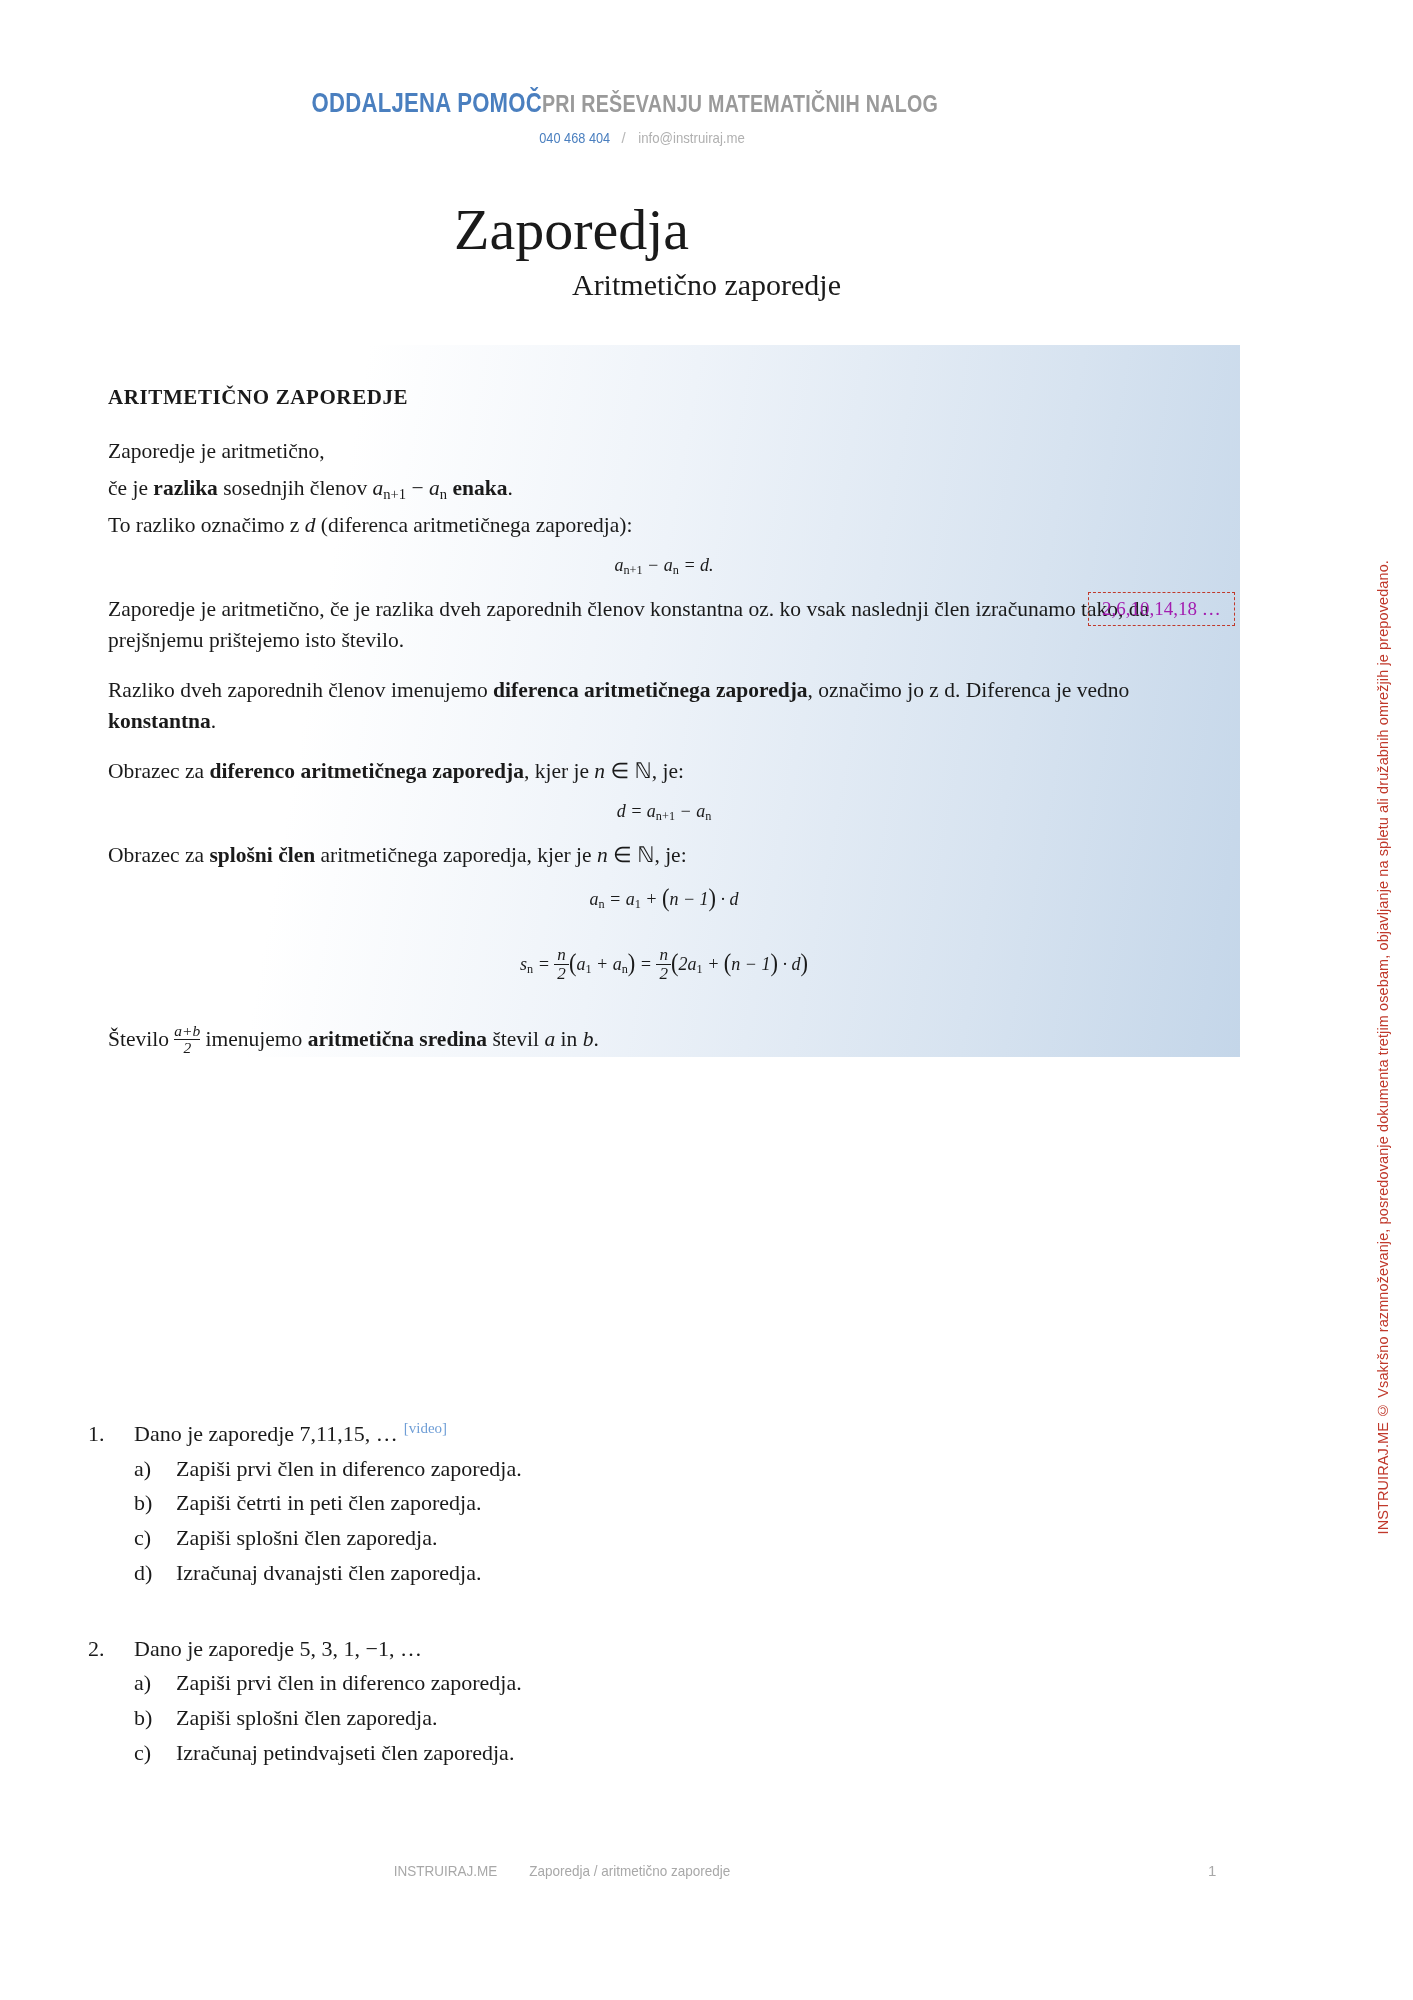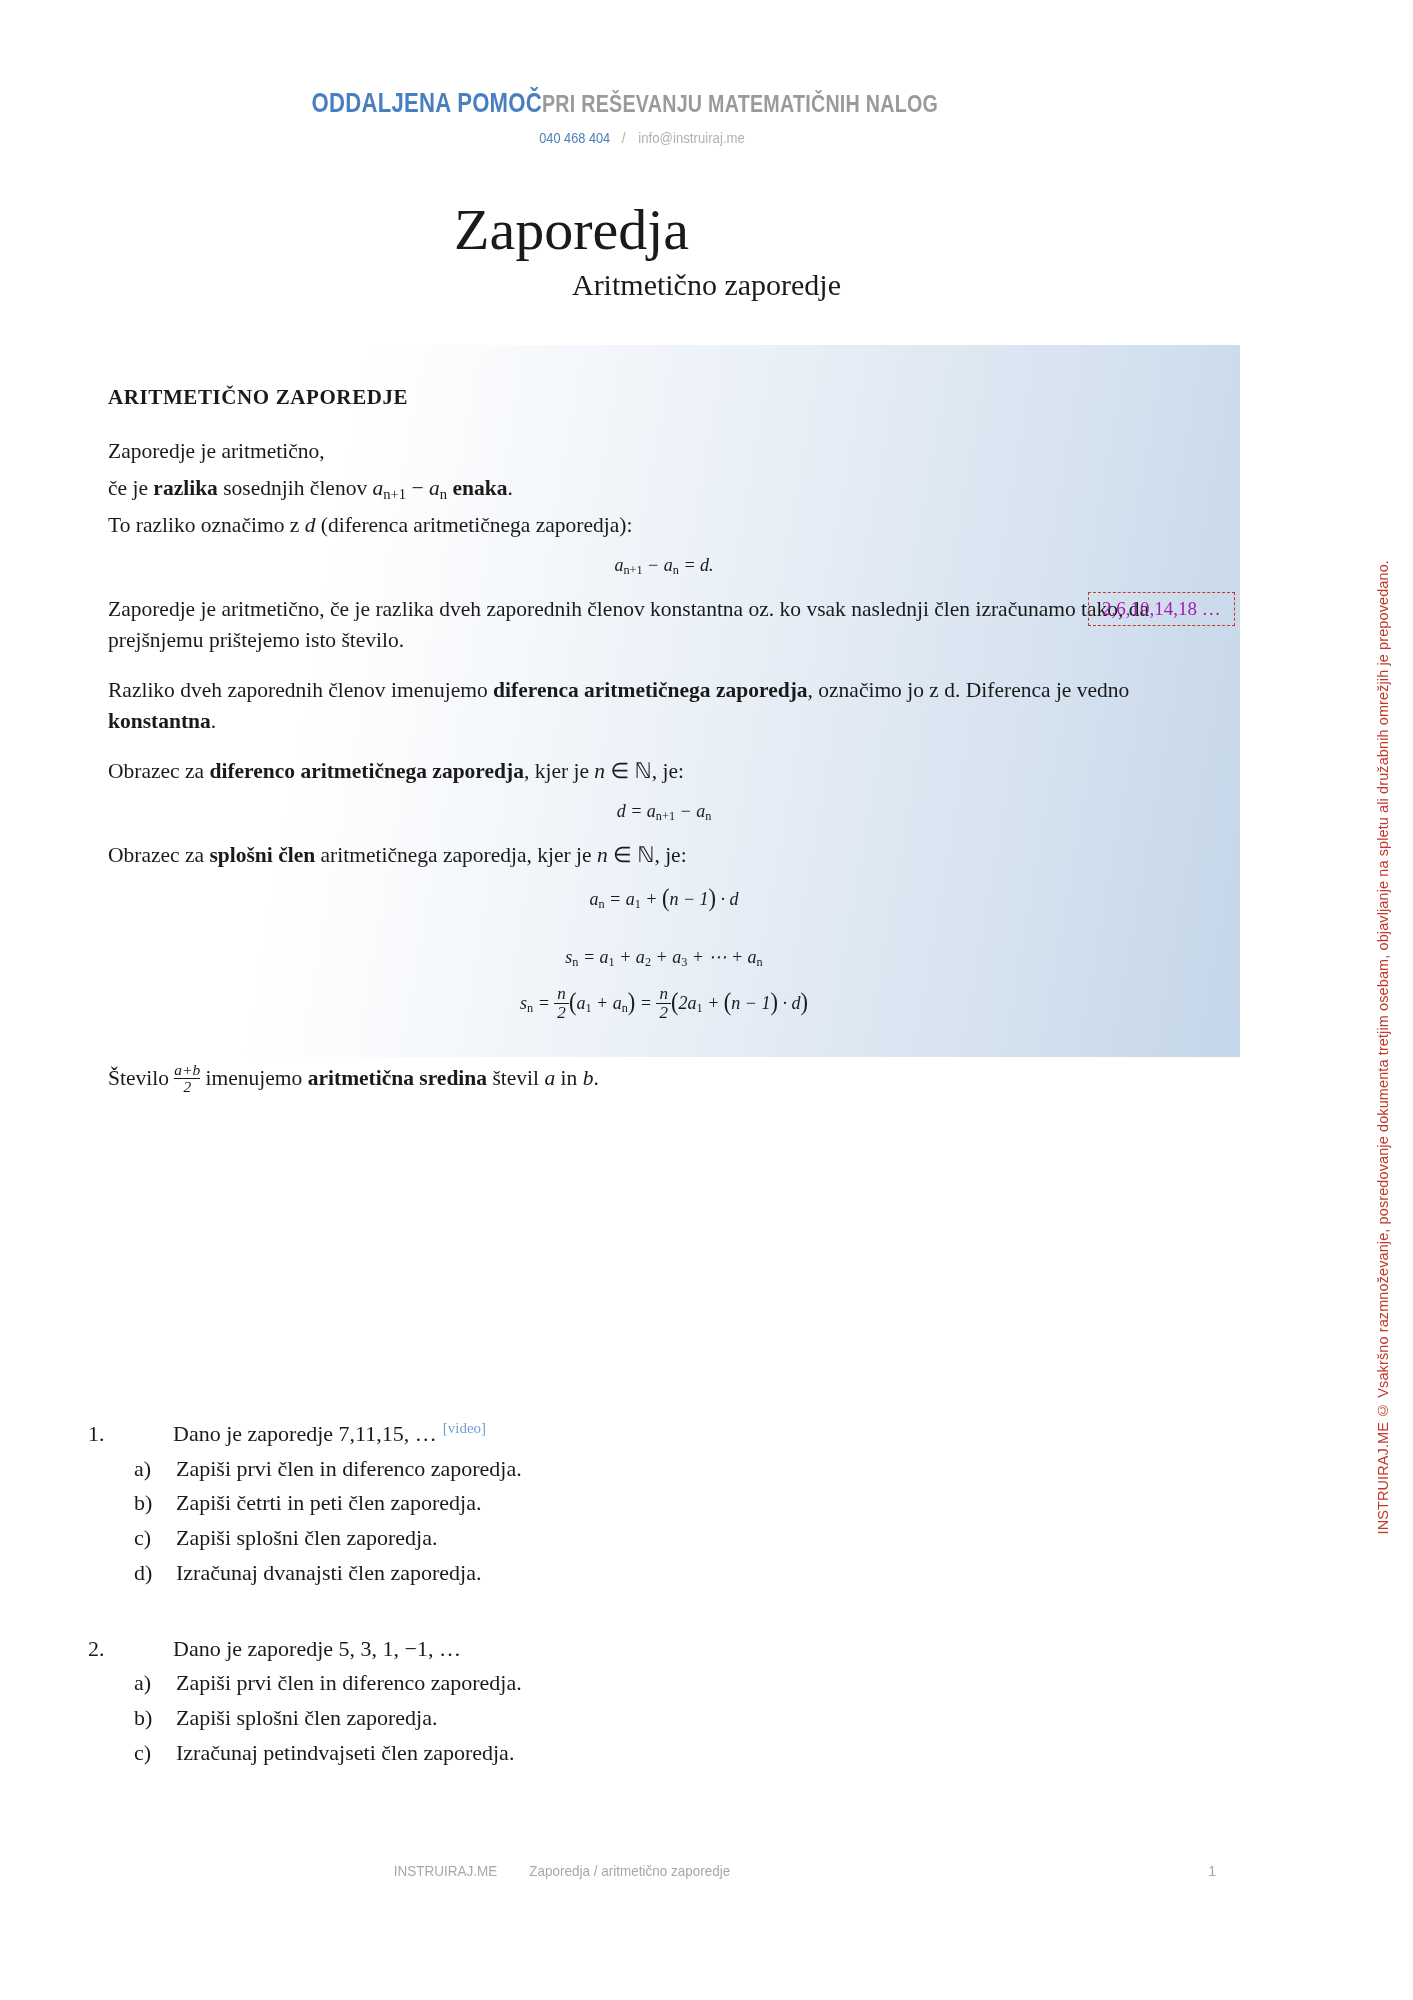--- a/index.html
+++ b/index.html
@@ -182,21 +182,21 @@
   .ex-row {
     display: flex;
     align-items: baseline;
     font-size: 22px;
     line-height: 1.42;
   }
   .ex-num {
     width: 46px;
     flex: 0 0 46px;
   }
-  .ex-body { flex: 1 1 auto; margin-left: 39px; }
+  .ex-body { flex: 1 1 auto; }
   .sub-row {
     display: flex;
     align-items: baseline;
     font-size: 22px;
     line-height: 1.45;
     margin-top: 3px;
   }
   .sub-label {
     width: 42px;
     flex: 0 0 42px;
@@ -272,23 +272,20 @@
 
     <div class="ptext">
       <span>Obrazec za </span><span class="bld">splošni člen</span> aritmetičnega zaporedja, kjer je <span class="v">n</span> ∈ ℕ, je:
     </div>
 
     <div class="formula" style="margin-bottom:34px;">
       a<span class="sub">n</span> = a<span class="sub">1</span> + <span class="bigp">(</span>n − 1<span class="bigp">)</span> · d
     </div>
 
 
-    <div class="formula" style="margin-bottom:4px;">
-      s<span class="sub">n</span> = a<span class="sub">1</span> + a<span class="sub">2</span> + a<span class="sub">3</span> + ⋯ + a<span class="sub">n</span>
-    </div>
 
     <div class="formula" style="margin-bottom:40px;">
       s<span class="sub">n</span> = <span class="frac"><span class="num">n</span><span class="den">2</span></span><span class="bigp">(</span>a<span class="sub">1</span> + a<span class="sub">n</span><span class="bigp">)</span> = <span class="frac"><span class="num">n</span><span class="den">2</span></span><span class="bigp">(</span>2a<span class="sub">1</span> + <span class="bigp">(</span>n − 1<span class="bigp">)</span> · d<span class="bigp">)</span>
     </div>
 
     <div class="ptext">
       <span>Število </span><span class="sfrac v"><span class="num">a+b</span><span class="den">2</span></span><span> imenujemo </span><span class="bld">aritmetična sredina</span> števil <span class="v">a</span> in <span class="v">b</span>.
     </div>
 
   </div>

